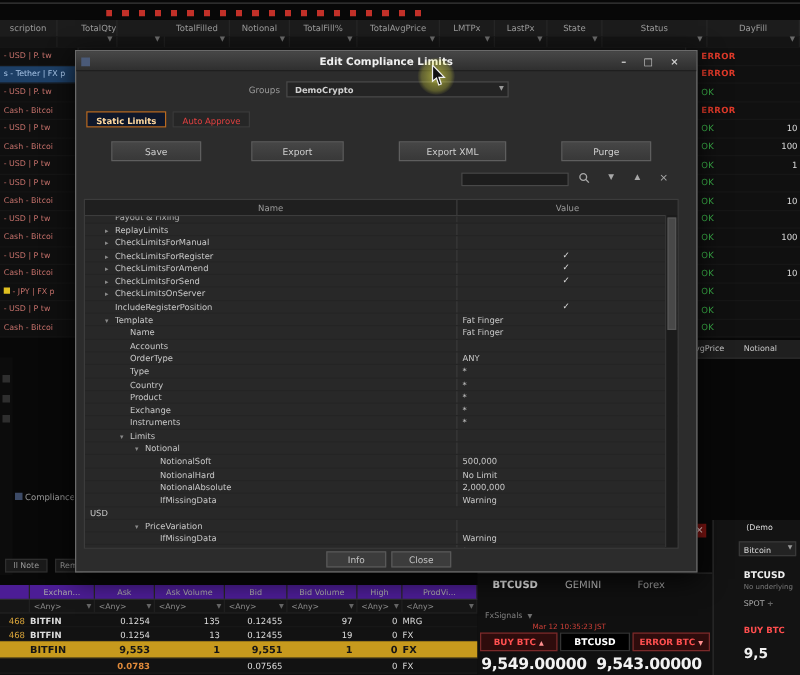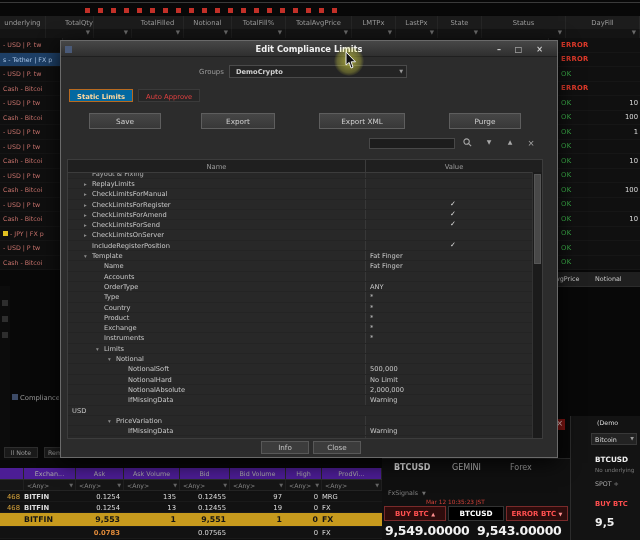--- a/index.html
+++ b/index.html
@@ -47,21 +47,21 @@
   .qrow.pr{height:12px}
   .qrow.pr .c-ask{color:#e08a3a;font-weight:bold}
   
   #dialog{left:60px;top:40px;width:496px;height:416px;background:#2c2c2c;border:1px solid #6a6a6a;
           box-shadow:0 5px 20px rgba(0,0,0,.8);z-index:5}
   .dtitle{height:16px;background:linear-gradient(#474747,#2f2f2f);border-bottom:1px solid #1f1f1f;
           text-align:center;font-size:8.3px;font-weight:bold;color:#f0f0f0;padding-top:3px;box-sizing:border-box}
   .wbtn{font-size:8px;color:#cfcfcf;margin-left:11px;cursor:default}
   .dtab{height:13px;box-sizing:border-box;padding:2.5px 7px 0;font-size:6.8px;background:#262626;
         color:#bbb;margin-right:5px;border:1px solid #3a3a3a}
-  .dtab.active{background:#0369a1;border-color:#b86a20;color:#ffd9a0;font-weight:bold}
+  .dtab.active{background:#0f172a;border-color:#b86a20;color:#ffd9a0;font-weight:bold}
   .dtab.alert{color:#e04040}
   .dbtn{position:absolute;height:16px;background:linear-gradient(#464646,#383838);border:1px solid #5e5e5e;
         color:#cfcfcf;font-size:7.3px;text-align:center;line-height:15px;box-sizing:border-box}
   .sico{position:absolute;top:97px;font-size:7.5px;color:#a8a8a8;width:12px;text-align:center}
   #dtable{left:6px;top:118px;width:476px;height:280px;background:#262626;border:1px solid #3c3c3c;box-sizing:border-box;overflow:hidden}
   .theadr{display:flex;height:12px;background:#1f1f1f;border-bottom:1px solid #3c3c3c;font-size:6.8px;color:#9a9a9a}
   .theadr .h1{width:298px;text-align:center;padding-top:2.5px;border-right:1px solid #3c3c3c;box-sizing:border-box}
   .theadr .h2{flex:1;text-align:center;padding-top:2.5px}
   #tbody{height:266px;overflow:hidden}
   .trow{position:relative;display:flex;box-sizing:border-box;height:10.3px;font-size:6.7px;color:#c8c8c8;background:#282828;border-bottom:1px solid #242424}
@@ -82,21 +82,21 @@
 </head>
 <body>
 
 <div id="screen">
 
   <div class="abs" style="left:0;top:2px;width:640px;height:1px;background:#3a3a3a"></div>
   <div class="abs menu-dots" style="left:85px;top:8px;width:255px;height:5px"></div>
 
   <div class="abs thdr" style="left:0;top:16px;width:640px;height:13px">
 
-  <span class="thc" style="width: 46px;">underlying</span>
+  <span class="thc" style="width: 46px;">scription</span>
       <span class="thc" style="width: 48px; text-align: right;">TotalQty</span>
       <span class="thc" style="width: 38px; margin-top: 27px;">EX</span>
       <span class="thc" style="width: 52px;">TotalFilled</span>
       <span class="thc" style="width: 48px;">Notional</span>
       <span class="thc" style="width: 54px;">TotalFill%</span>
       <span class="thc" style="width: 66px;">TotalAvgPrice</span>
       <span class="thc" style="width: 44px;">LMTPx</span>
       <span class="thc" style="width: 42px;">LastPx</span>
       <span class="thc" style="width: 44px;">State</span>
       <span class="thc" style="width: 84px;">Status</span>

